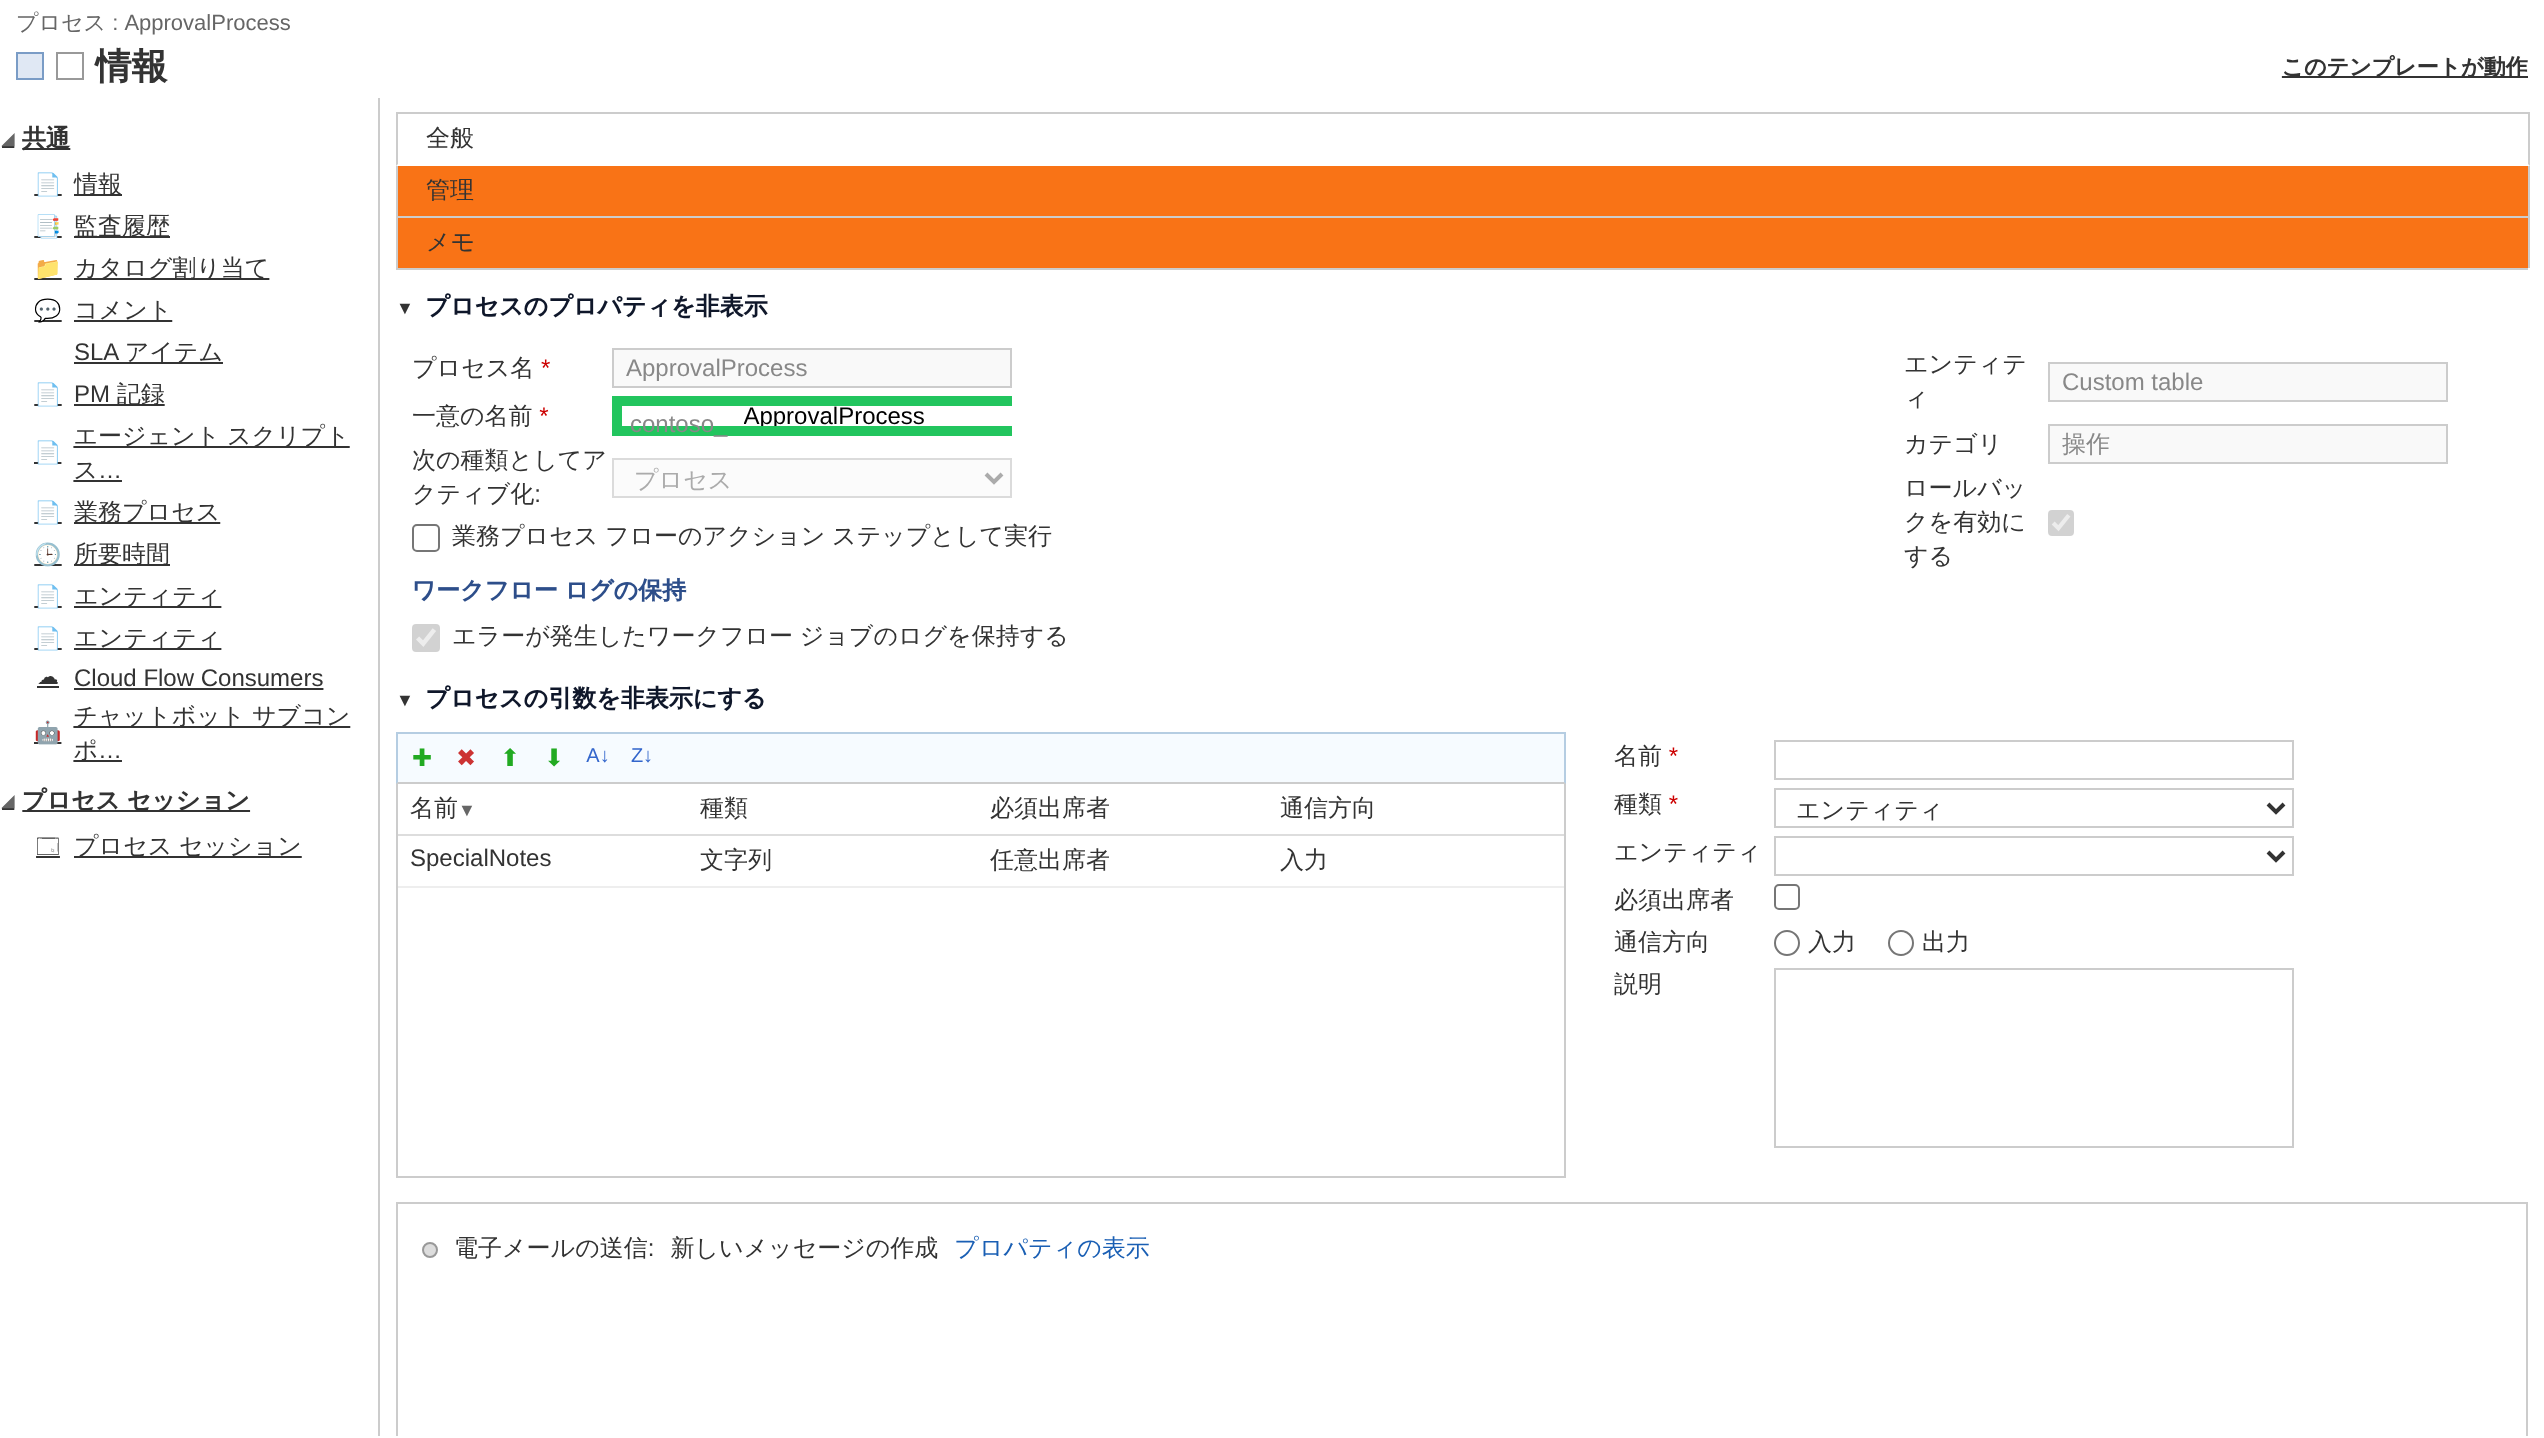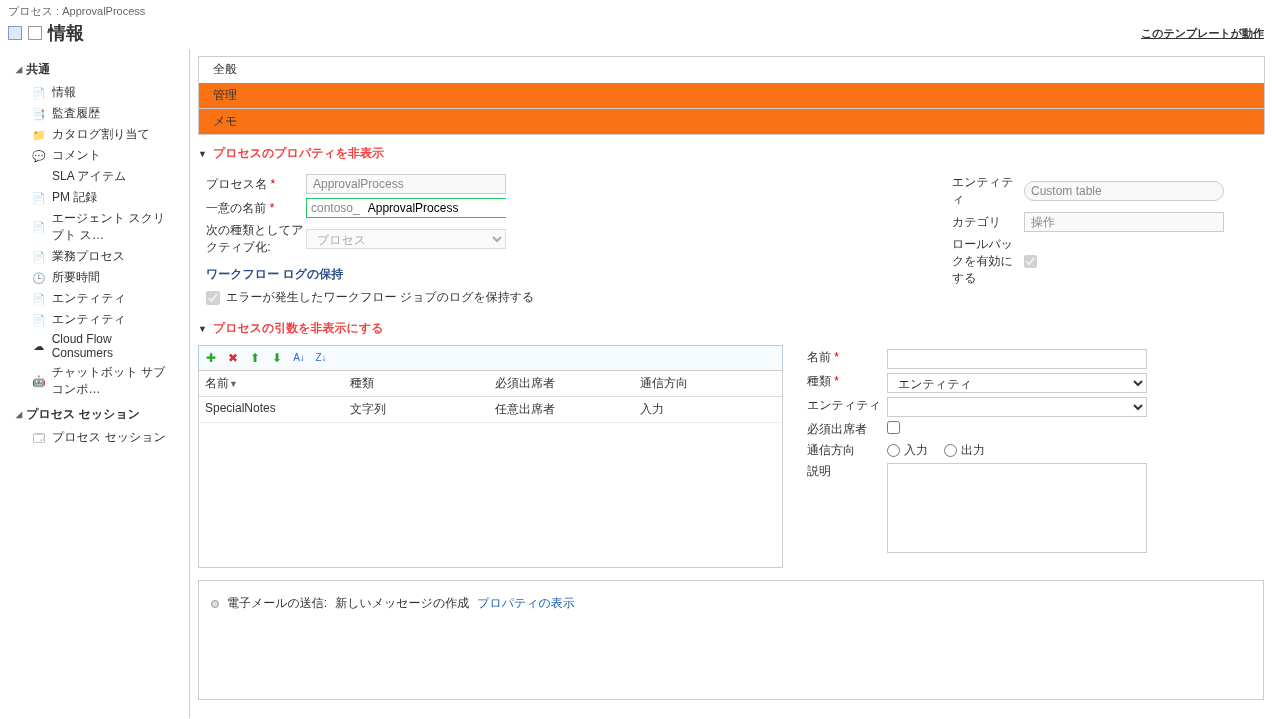--- a/index.html
+++ b/index.html
@@ -6,44 +6,44 @@
 body { font-family: "Meiryo", "MS PGothic", sans-serif; font-size: 12px; color: #333; background: #fff; }
 
 .header { padding: 4px 8px; }
 .breadcrumb { color: #666; font-size: 11px; }
 .title-row { display: flex; justify-content: space-between; align-items: center; margin-top: 2px; }
 .title-left { display: flex; align-items: center; gap: 6px; }
 .title { font-size: 18px; font-weight: bold; color: #333; }
 .top-right { color: #333; font-size: 11px; font-weight: bold; text-decoration: underline; }
 
 .layout { display: flex; height: calc(100vh - 50px); }
-.sidebar { width: 190px; border-right: 1px solid #ccc; padding: 6px 16px; overflow-y: auto; }
+.sidebar { width: 190px; border-right: 1px solid #ccc; padding: 6px 1px; overflow-y: auto; text-decoration: underline; }
 .side-group-title { font-weight: bold; font-size: 12px; margin: 6px 0 4px 0; display: flex; align-items: center; gap: 4px; }
 .side-group-title::before { content: "◢"; font-size: 8px; color: #666; }
 .side-item { display: flex; align-items: center; gap: 6px; padding: 2px 0 2px 16px; cursor: pointer; }
 .side-icon { width: 14px; height: 14px; font-size: 11px; text-align: center; line-height: 14px; }
 
 .main { flex: 1; padding: 0 8px; overflow-y: auto; margin-top: 6px; }
 
 .tabs { display: flex; border-bottom: 1px solid #ccc; flex-direction: column; }
 .tab { padding: 4px 14px; border: 1px solid #ccc; border-bottom: none; background: #f97316; cursor: pointer; font-size: 12px; margin-right: -1px; }
 .tab.active { background: #fff; border-bottom: 1px solid #fff; position: relative; top: 1px; }
 
-.section-header { display: flex; align-items: center; gap: 6px; margin: 10px 0 8px 0; font-weight: bold; color: #ef4444; font-size: 12px; }
+.section-header { display: flex; align-items: center; gap: 6px; margin: 10px 0 8px 0; font-weight: bold; color: #0f172a; font-size: 12px; }
 .section-header::before { content: "▼"; font-size: 9px; color: #333; }
 
 .sub-header { font-weight: bold; color: #2d4e8a; font-size: 12px; margin: 10px 0 6px 8px; }
 
 .form-row { display: flex; align-items: center; margin: 4px 0 4px 8px; }
 .form-label { width: 100px; font-size: 12px; }
 .form-label.wide { width: 72px; }
 .req { color: #c00; }
 .text-input { border: 1px solid #ccc; padding: 2px 6px; font-size: 12px; background: #f9f9f9; color: #888; height: 20px; }
 .text-input.normal { background: #fff; color: #333; }
-.prefix-input { display: flex; border: 1px solid #22c55e; height: 20px; }
+.prefix-input { display: flex; border: 5px solid #22c55e; height: 20px; }
 .prefix-input span { padding: 2px 4px; font-size: 12px; color: #888; border-right: none; }
 .prefix-input input { border: none; padding: 2px 4px; font-size: 12px; background: #fff; flex:1; outline: none; }
 .select-input { border: 1px solid #ccc; padding: 2px 6px; font-size: 12px; height: 20px; background: #f9f9f9; color: #888; }
 .select-input.normal { background: #fff; color: #333; }
 
 .props-grid { display: flex; gap: 30px; }
 .props-left { flex: 0 0 600px; }
 .props-right { flex: 0 0 320px; margin-left: auto; }
 
 .checkbox-row { display: flex; align-items: center; gap: 6px; margin: 4px 0 4px 8px; font-size: 12px; }
@@ -180,32 +180,36 @@
             <input value="ApprovalProcess" style="">
           </div>
         </div>
         <div class="form-row">
           <div class="form-label">次の種類としてアクティブ化:</div>
           <select class="select-input" style="width:200px" disabled="">
             <option>プロセス</option>
           </select>
         </div>
 
+        <div class="checkbox-row">
+          <input type="checkbox" style="">
+          <span>業務プロセス フローのアクション ステップとして実行</span>
+        </div>
 
         <div class="sub-header">ワークフロー ログの保持</div>
         <div class="checkbox-row">
           <input type="checkbox" checked="" disabled="" style="">
           <span>エラーが発生したワークフロー ジョブのログを保持する</span>
         </div>
       </div>
 
       <div class="props-right">
         <div class="form-row">
           <div class="form-label wide">エンティティ</div>
-          <input class="text-input" style="width: 200px; border-radius: 10px;" readonly="" value="Custom table">
+          <input class="text-input" style="width: 200px;" readonly="" value="Custom table">
         </div>
         <div class="form-row">
           <div class="form-label wide">カテゴリ</div>
           <input class="text-input" style="width: 200px;" readonly="" value="操作">
         </div>
         <div class="form-row">
           <div class="form-label wide">ロールバックを有効にする</div>
           <input type="checkbox" checked="" disabled="" style="">
         </div>
       </div>

